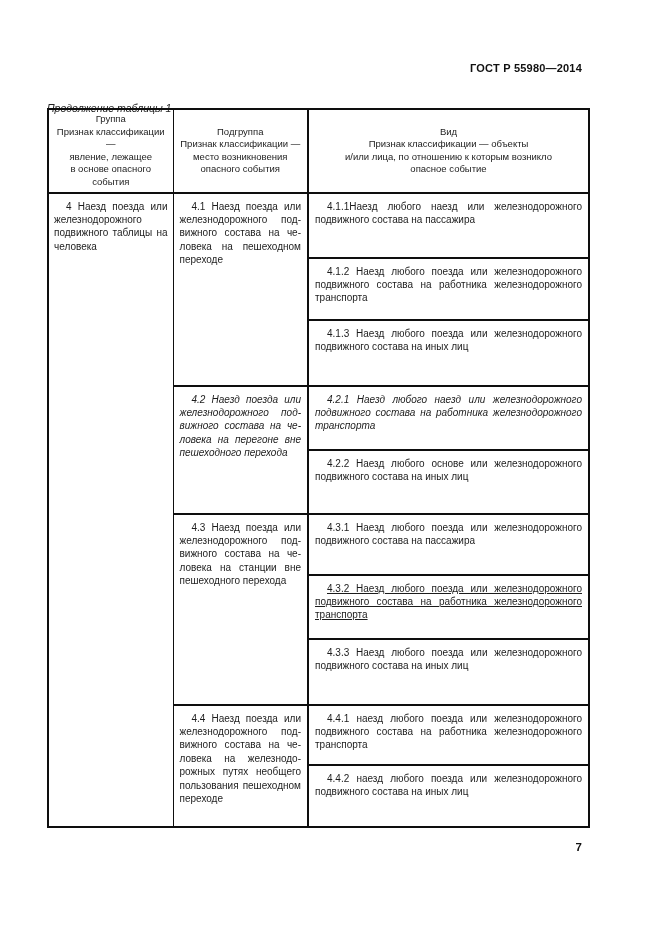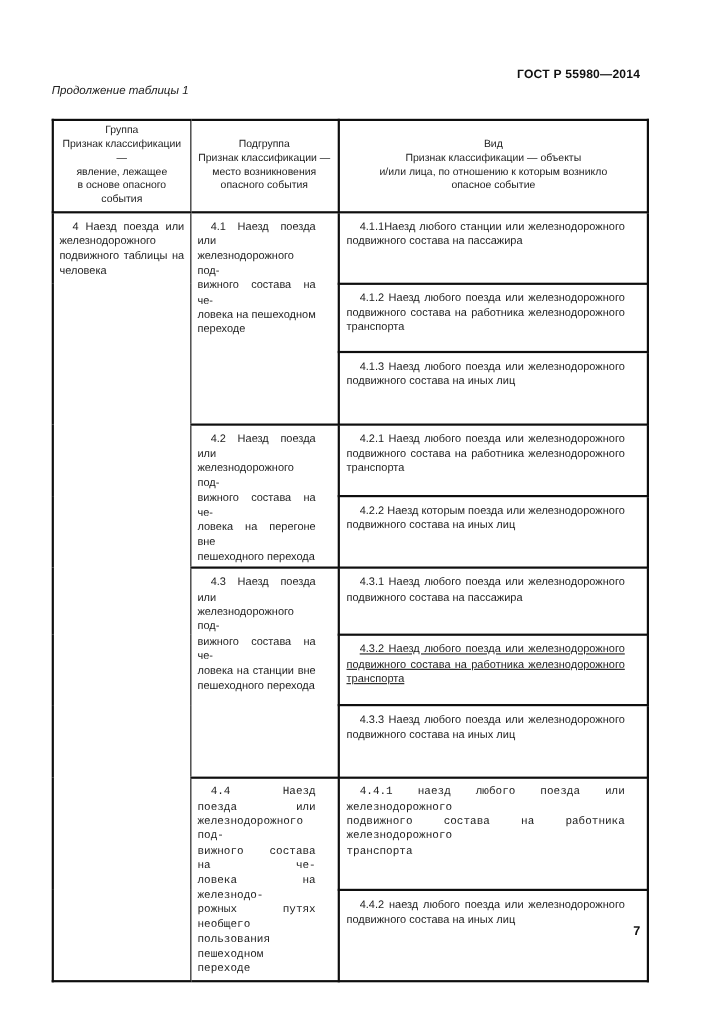--- a/index.html
+++ b/index.html
@@ -19,21 +19,21 @@
     position: absolute;
     top: 62px;
     right: 79px;
     font-size: 11px;
     font-weight: bold;
     letter-spacing: 0.2px;
     color: #111;
   }
   .caption {
     position: absolute;
-    top: 76px;
+    top: 102px;
     left: 47px;
     font-size: 10.5px;
     font-style: italic;
     color: #222;
   }
   table.gost-table {
     position: absolute;
     top: 108px;
     left: 47px;
     width: 541px;
@@ -53,36 +53,36 @@
     color: #1c1c1c;
   }
   .gost-table th {
     vertical-align: middle;
     text-align: center;
     font-size: 9.5px;
     line-height: 12.6px;
     white-space: pre-line;
     padding: 3px 6px;
   }
-  .gost-table td { padding: 6px 20px 2px 6px; }
+  .gost-table td { padding: 6px 6px 2px 6px; }
   .gost-table td.col1 { padding: 6px 5px 2px 5px; }
   
   .gost-table .thin-r { border-right-width: 1px; }
   .gost-table .thin-l { border-left-width: 1px; }
   
   tr.hd  { height: 63px; }
   tr.r1  { height: 65px; }
   tr.r2  { height: 62px; }
   tr.r3  { height: 66px; }
-  tr.r4  { height: 64px; }
+  tr.r4  { height: 64px; font-style: italic; }
   tr.r5  { height: 64px; }
   tr.r6  { height: 61px; }
   tr.r7  { height: 64px; text-decoration: underline; }
   tr.r8  { height: 66px; }
-  tr.r9  { height: 60px; font-family: Liberation Mono, monospace; }
+  tr.r9  { height: 60px; }
   tr.r10 { height: 62px; }
   
   .tline { text-align: justify; text-align-last: justify; }
   .tline:last-child { text-align-last: left; }
   .tline:first-child { text-indent: 12px; }
   .page-num {
     position: absolute;
     top: 841px;
     right: 79px;
     font-size: 11.5px;
@@ -129,21 +129,21 @@
             <div class="tline">человека</div>
           </td>
         <td class="col2 thin-l" rowspan="3">
             <div class="tline">4.1 Наезд поезда или</div>
             <div class="tline">железнодорожного под-</div>
             <div class="tline">вижного состава на че-</div>
             <div class="tline">ловека на пешеходном</div>
             <div class="tline">переходе</div>
           </td>
         <td class="col3">
-            <div class="tline">4.1.1Наезд любого станции или железнодорожного</div>
+            <div class="tline">4.1.1Наезд любого наезд или железнодорожного</div>
             <div class="tline">подвижного состава на пассажира</div>
           </td>
       </tr>
       <tr class="r2">
         <td class="col3">
             <div class="tline">4.1.2 Наезд любого поезда или железнодорожного</div>
             <div class="tline">подвижного состава на работника железнодорожного</div>
             <div class="tline">транспорта</div>
           </td>
       </tr>
@@ -156,28 +156,28 @@
 
       <tr class="r4">
         <td class="col2 thin-l" rowspan="2">
             <div class="tline">4.2 Наезд поезда или</div>
             <div class="tline">железнодорожного под-</div>
             <div class="tline">вижного состава на че-</div>
             <div class="tline">ловека на перегоне вне</div>
             <div class="tline">пешеходного перехода</div>
           </td>
         <td class="col3">
-            <div class="tline">4.2.1 Наезд любого поезда или железнодорожного</div>
+            <div class="tline">4.2.1 Наезд любого наезд или железнодорожного</div>
             <div class="tline">подвижного состава на работника железнодорожного</div>
             <div class="tline">транспорта</div>
           </td>
       </tr>
       <tr class="r5">
         <td class="col3">
-            <div class="tline">4.2.2 Наезд которым поезда или железнодорожного</div>
+            <div class="tline">4.2.2 Наезд любого основе или железнодорожного</div>
             <div class="tline">подвижного состава на иных лиц</div>
           </td>
       </tr>
 
       <tr class="r6">
         <td class="col2 thin-l" rowspan="3">
             <div class="tline">4.3 Наезд поезда или</div>
             <div class="tline">железнодорожного под-</div>
             <div class="tline">вижного состава на че-</div>
             <div class="tline">ловека на станции вне</div>

